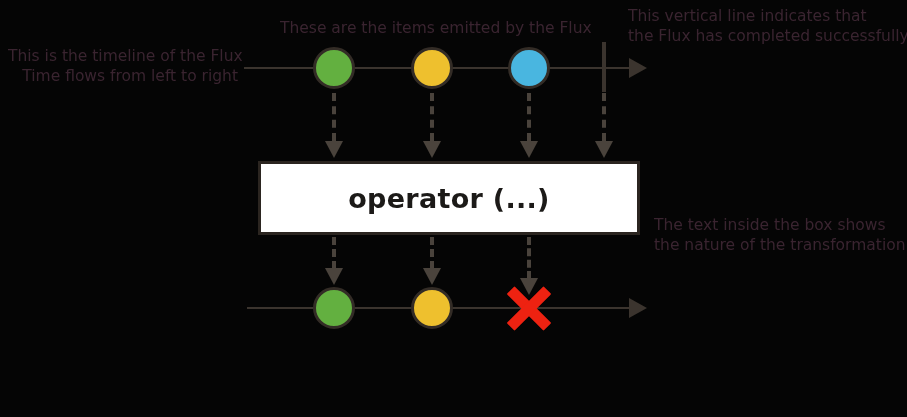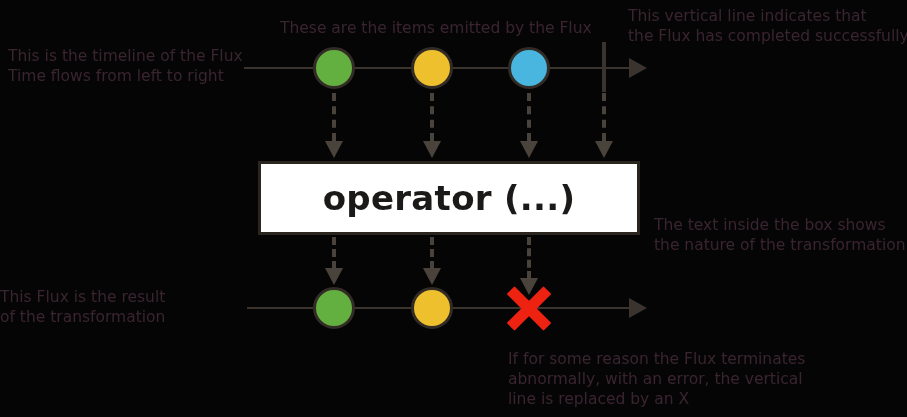--- a/index.html
+++ b/index.html
@@ -18,21 +18,21 @@
   .ann {
     position: absolute;
     color: #3a2430;
     font-family: "DejaVu Sans", sans-serif;
     font-size: 15.5px;
     line-height: 20px;
     white-space: pre;
   }
   .ann.right { text-align: left; }
   .ann.center { text-align: center; }
-  .ann.rt { }
+  .ann.rt { text-align: right; }
 
   .axis {
     position: absolute;
     height: 2px;
     background: #3b342e;
   }
   .arrowhead {
     position: absolute;
     width: 0;
     height: 0;
@@ -71,21 +71,21 @@
     background: #ffffff;
     border: 3px solid #2b2520;
     box-sizing: border-box;
     display: flex;
     align-items: center;
     justify-content: center;
   }
   .opbox-label {
     font-family: "DejaVu Sans", sans-serif;
     font-weight: bold;
-    font-size: 34px;
+    font-size: 27px;
     color: #1c1a18;
     letter-spacing: 0.3px;
   }
   .xmark {
     position: absolute;
     width: 52px;
     height: 52px;
   }
   .xmark span {
     position: absolute;
@@ -110,26 +110,21 @@
 
   <div class="ann center" style="left:280px; top:18px; width:300px;">These are the items emitted by the Flux</div>
 
   <div class="ann right" style="left:628px; top:6px; width:300px;">This vertical line indicates that
 the Flux has completed successfully</div>
 
 
   <div class="ann right" style="left:654px; top:215px; width:255px;">The text inside the box shows
 the nature of the transformation</div>
 
-  <div class="ann rt" style="left:0px; top:287px; width:228px;">This Flux is the result
-of the transformation</div>
 
-  <div class="ann right" style="left:508px; top:349px; width:300px;">If for some reason the Flux terminates
-abnormally, with an error, the vertical
-line is replaced by an X</div>
 
   <div class="axis" style="left:244px; top:67px; width:390px;"></div>
   <div class="arrowhead" style="left:629px; top:58px;"></div>
 
   <div class="complete-line" style="left:602px; top:42px; height:50px;"></div>
 
   <div class="marble" style="left:313px; top:47px; background:#63b040;"></div>
   <div class="marble" style="left:411px; top:47px; background:#eec02e;"></div>
   <div class="marble" style="left:508px; top:47px; background:#49b6e0;"></div>
 

